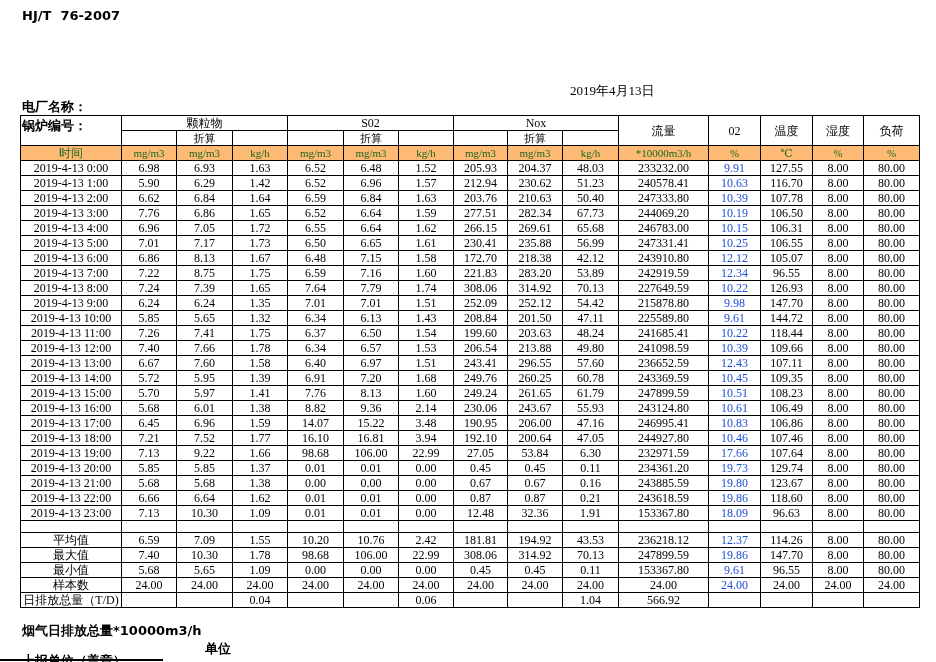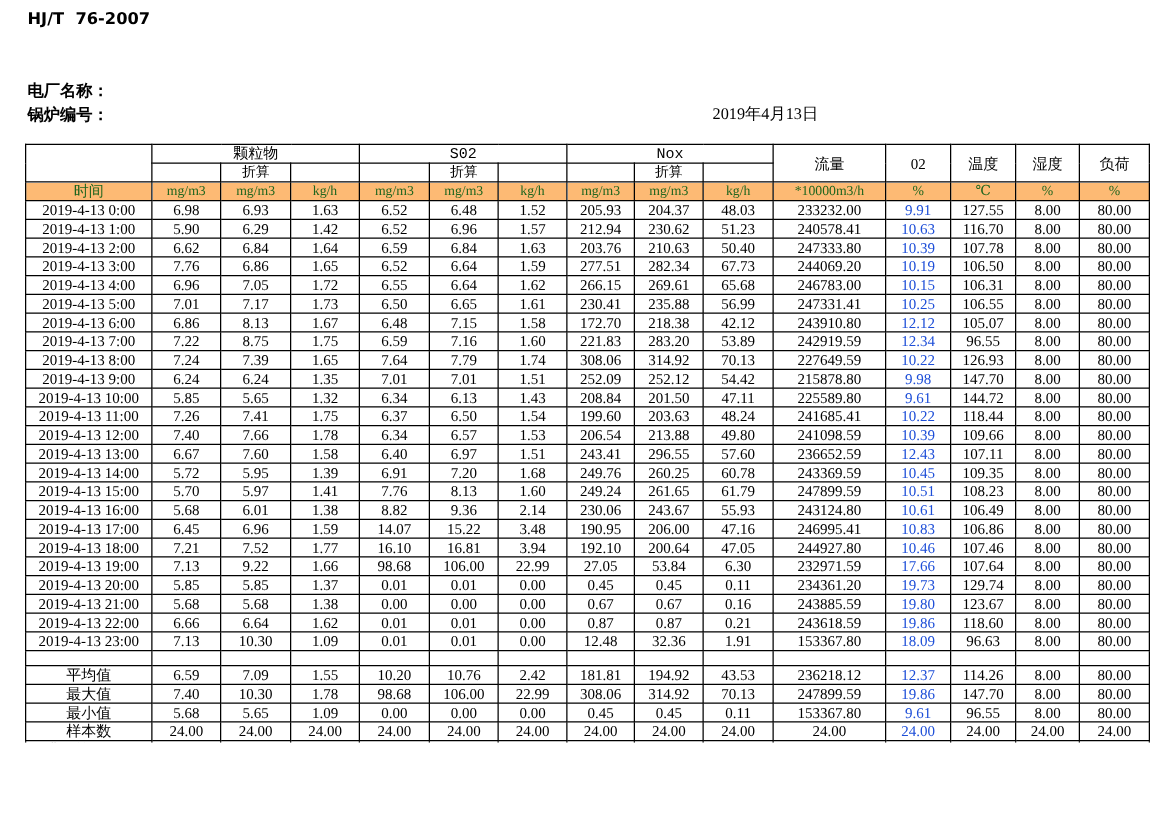--- a/index.html
+++ b/index.html
@@ -1,30 +1,30 @@
 <!DOCTYPE html>
 <html><head>
 <meta charset="utf-8">
 <style>
   html,body{margin:0;padding:0;}
   body{width:936px;height:662px;background:#ffffff;font-family:"Liberation Serif","DejaVu Serif",serif;color:#000;}
-  .page{position:relative;width:936px;height:594px;background:#fff;overflow:hidden;}
+  .page{position:relative;width:936px;height:662px;background:#fff;overflow:hidden;}
 
   .std{position:absolute;left:22px;top:8px;font-family:"DejaVu Sans",sans-serif;font-weight:bold;font-size:13px;white-space:pre;}
   .title{position:absolute;left:203px;top:28px;font-family:"DejaVu Sans",sans-serif;font-weight:bold;font-size:16px;letter-spacing:0.5px;}
-  .meta{position:absolute;left:22px;font-family:"DejaVu Sans",sans-serif;font-weight:bold;font-size:13px;}
+  .meta{position:absolute;left:22px;font-family:"DejaVu Sans",sans-serif;font-weight:bold;font-size:13px;margin-top:34px;}
   .meta.plant{top:64px;}
   .meta.boiler{top:83px;}
   .date{position:absolute;left:570px;top:82px;font-size:13px;}
 
   table.report{position:absolute;left:20px;top:115px;width:899px;border-collapse:collapse;table-layout:fixed;font-size:12px;}
   table.report td{border:1px solid #000;height:14px;line-height:14px;padding:0;white-space:nowrap;overflow:hidden;text-align:center;vertical-align:middle;}
   thead td{font-size:12px;}
   td.conv{font-size:11px;height:12px;line-height:12px;}
-  td.hrow1{height:14px;font-family:Liberation Mono, monospace;}
+  td.hrow1{height:14px;}
   td.g{background:#fdba74;color:#1e651e;font-size:11px;height:16px;line-height:16px;}
   td.g.timehead{font-size:12px;}
 
   td.c-time{text-align:right;padding-right:6px;}
   td.c-n{text-align:right;padding-right:13px;}
   td.c-flow{text-align:right;padding-right:10px;}
   td.c-o2{text-align:right;padding-right:12px;color:#1d4ed8;}
   td.c-n2{text-align:right;padding-right:9px;}
   td.c-sumlabel{text-align:right;padding-right:4px;}
   td.c-total{text-align:left;padding-left:2px;}

